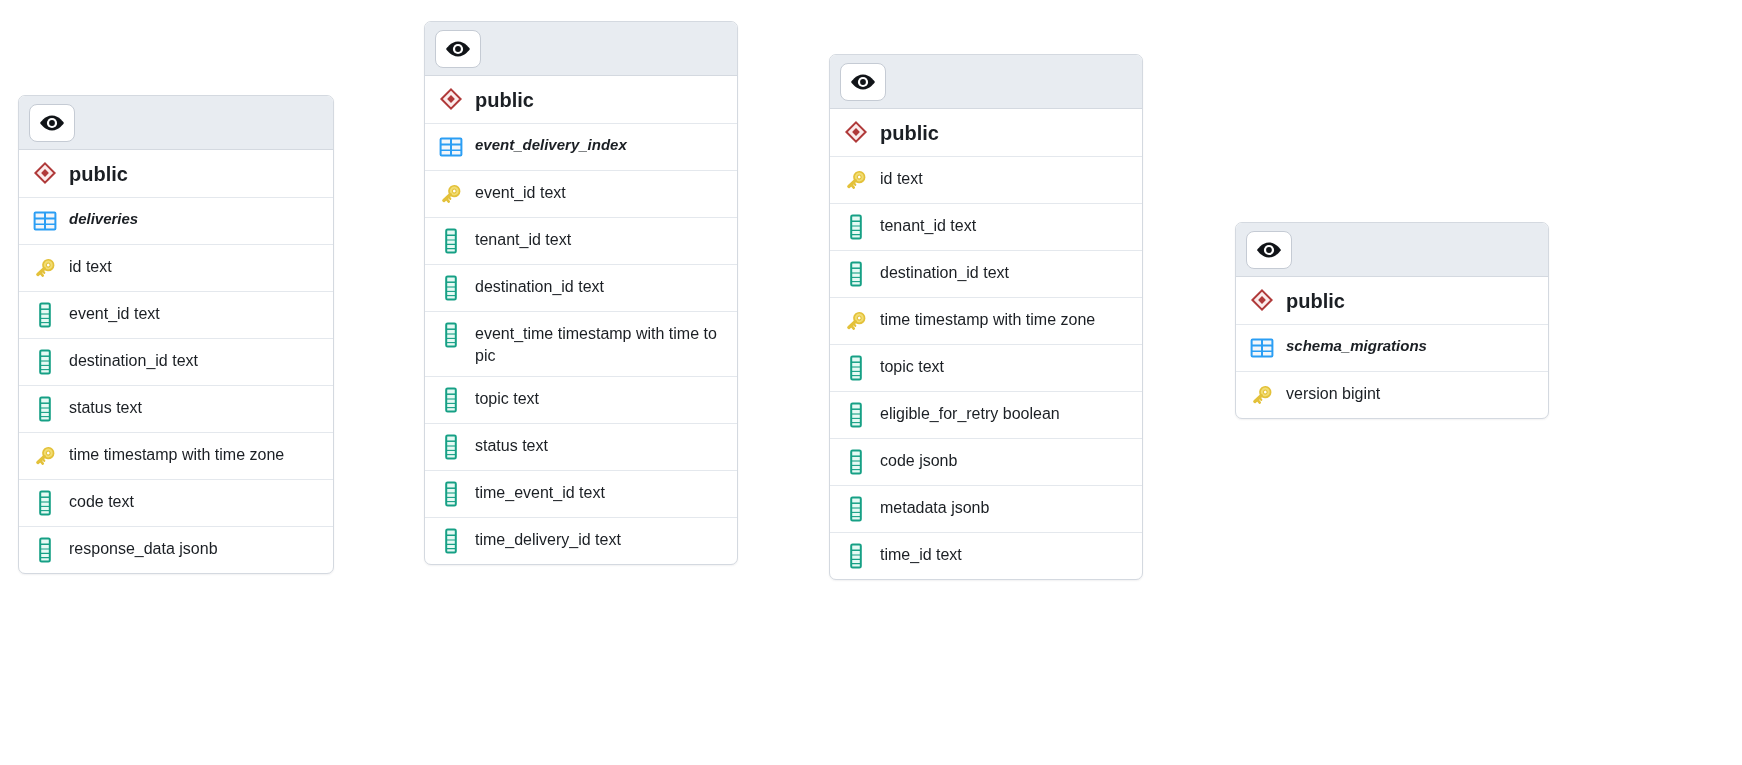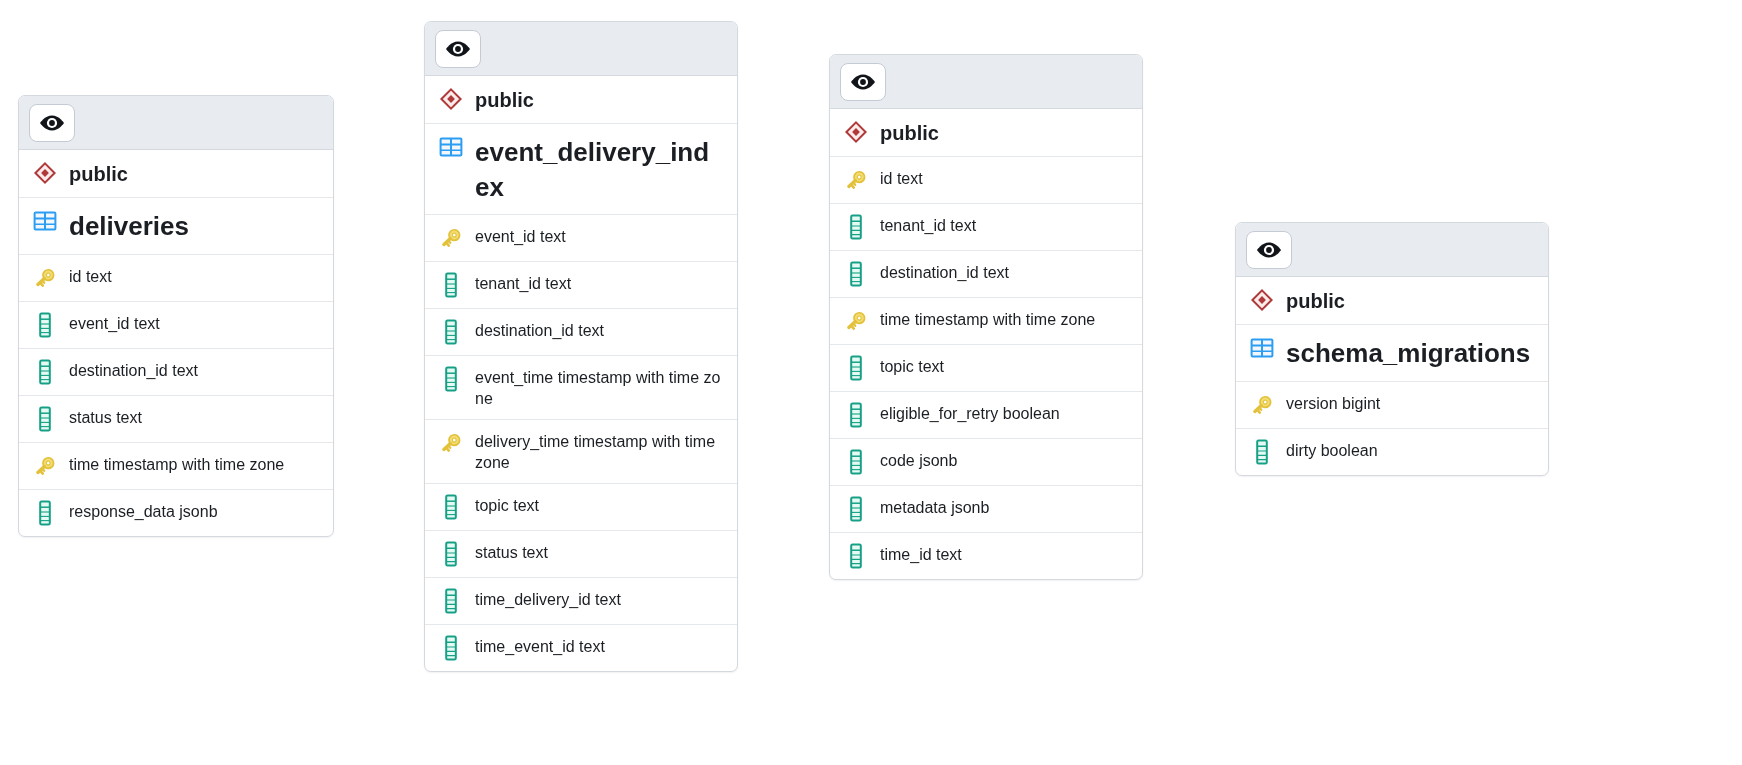--- a/index.html
+++ b/index.html
@@ -69,21 +69,21 @@
     word-break: break-all;
     overflow-wrap: anywhere;
     padding-top: 1px;
   }
   .row.schema .txt,
   .row.tablename .txt {
     font-weight: 700;
     word-break: normal;
   }
   .row.schema .txt { font-size: 20px; }
-  .row.tablename .txt { font-size: 26px; }
+  .row.tablename .txt { font-size: 15px; font-style: italic; }
 </style>
 </head>
 <body>
 
 <div id="canvas">
     <div class="table-card" style="left: 18px; top: 95px; width: 316px;">
       <div class="card-header">
         <div class="eye-btn">
           <span>
             <svg width="30" height="30" viewBox="0 0 30 30">
@@ -181,20 +181,32 @@
       <div class="row col">
         <span class="ico">
           <svg width="16" height="26" viewBox="0 0 16 26">
             <rect x="3.2" y="1.4" width="9.6" height="23.2" rx="1.4" fill="#e6faf4" stroke="#16a085" stroke-width="2"></rect>
             <line x1="3.2" y1="7.2" x2="12.8" y2="7.2" stroke="#16a085" stroke-width="1.5"></line>
             <line x1="3.2" y1="12" x2="12.8" y2="12" stroke="#16a085" stroke-width="1.1"></line>
             <line x1="3.2" y1="16.4" x2="12.8" y2="16.4" stroke="#16a085" stroke-width="1.1"></line>
             <line x1="3.2" y1="20.6" x2="12.8" y2="20.6" stroke="#16a085" stroke-width="1.1"></line>
           </svg>
         </span>
+        <span class="txt">code text</span>
+      </div>
+      <div class="row col">
+        <span class="ico">
+          <svg width="16" height="26" viewBox="0 0 16 26">
+            <rect x="3.2" y="1.4" width="9.6" height="23.2" rx="1.4" fill="#e6faf4" stroke="#16a085" stroke-width="2"></rect>
+            <line x1="3.2" y1="7.2" x2="12.8" y2="7.2" stroke="#16a085" stroke-width="1.5"></line>
+            <line x1="3.2" y1="12" x2="12.8" y2="12" stroke="#16a085" stroke-width="1.1"></line>
+            <line x1="3.2" y1="16.4" x2="12.8" y2="16.4" stroke="#16a085" stroke-width="1.1"></line>
+            <line x1="3.2" y1="20.6" x2="12.8" y2="20.6" stroke="#16a085" stroke-width="1.1"></line>
+          </svg>
+        </span>
         <span class="txt">response_data jsonb</span>
       </div>
     </div>
     <div class="table-card" style="left: 424px; top: 21px; width: 314px;">
       <div class="card-header">
         <div class="eye-btn">
           <span>
             <svg width="30" height="30" viewBox="0 0 30 30">
               <path d="M15 7.5C7.8 7.5 3 15 3 15s4.8 7.5 12 7.5S27 15 27 15 22.2 7.5 15 7.5z" fill="#111418"></path>
               <circle cx="15" cy="15" r="5.1" fill="#ffffff"></circle>
@@ -264,35 +276,21 @@
       <div class="row col">
         <span class="ico">
           <svg width="16" height="26" viewBox="0 0 16 26">
             <rect x="3.2" y="1.4" width="9.6" height="23.2" rx="1.4" fill="#e6faf4" stroke="#16a085" stroke-width="2"></rect>
             <line x1="3.2" y1="7.2" x2="12.8" y2="7.2" stroke="#16a085" stroke-width="1.5"></line>
             <line x1="3.2" y1="12" x2="12.8" y2="12" stroke="#16a085" stroke-width="1.1"></line>
             <line x1="3.2" y1="16.4" x2="12.8" y2="16.4" stroke="#16a085" stroke-width="1.1"></line>
             <line x1="3.2" y1="20.6" x2="12.8" y2="20.6" stroke="#16a085" stroke-width="1.1"></line>
           </svg>
         </span>
-        <span class="txt">event_time timestamp with time zone</span>
-      </div>
-      <div class="row col">
-        <span class="ico">
-          <svg width="26" height="26" viewBox="0 0 26 26">
-            <g transform="rotate(-42 13 13)">
-              <circle cx="17.4" cy="13" r="5.3" fill="#f2dd72" stroke="#e3c13a" stroke-width="1.7"></circle>
-              <circle cx="17.4" cy="13" r="1.9" fill="#ffffff" stroke="#e3c13a" stroke-width="1.1"></circle>
-              <path d="M12.1 13H3.4" stroke="#e3c13a" stroke-width="3.4" stroke-linecap="round"></path>
-              <path d="M6.3 13v4.1" stroke="#e3c13a" stroke-width="2.6" stroke-linecap="round"></path>
-              <path d="M9.2 13v3.1" stroke="#e3c13a" stroke-width="2.2" stroke-linecap="round"></path>
-            </g>
-          </svg>
-        </span>
-        <span class="txt">delivery_time timestamp with time zone</span>
+        <span class="txt">event_time timestamp with time topic</span>
       </div>
       <div class="row col">
         <span class="ico">
           <svg width="16" height="26" viewBox="0 0 16 26">
             <rect x="3.2" y="1.4" width="9.6" height="23.2" rx="1.4" fill="#e6faf4" stroke="#16a085" stroke-width="2"></rect>
             <line x1="3.2" y1="7.2" x2="12.8" y2="7.2" stroke="#16a085" stroke-width="1.5"></line>
             <line x1="3.2" y1="12" x2="12.8" y2="12" stroke="#16a085" stroke-width="1.1"></line>
             <line x1="3.2" y1="16.4" x2="12.8" y2="16.4" stroke="#16a085" stroke-width="1.1"></line>
             <line x1="3.2" y1="20.6" x2="12.8" y2="20.6" stroke="#16a085" stroke-width="1.1"></line>
           </svg>
@@ -314,33 +312,33 @@
       <div class="row col">
         <span class="ico">
           <svg width="16" height="26" viewBox="0 0 16 26">
             <rect x="3.2" y="1.4" width="9.6" height="23.2" rx="1.4" fill="#e6faf4" stroke="#16a085" stroke-width="2"></rect>
             <line x1="3.2" y1="7.2" x2="12.8" y2="7.2" stroke="#16a085" stroke-width="1.5"></line>
             <line x1="3.2" y1="12" x2="12.8" y2="12" stroke="#16a085" stroke-width="1.1"></line>
             <line x1="3.2" y1="16.4" x2="12.8" y2="16.4" stroke="#16a085" stroke-width="1.1"></line>
             <line x1="3.2" y1="20.6" x2="12.8" y2="20.6" stroke="#16a085" stroke-width="1.1"></line>
           </svg>
         </span>
+        <span class="txt">time_event_id text</span>
+      </div>
+      <div class="row col">
+        <span class="ico">
+          <svg width="16" height="26" viewBox="0 0 16 26">
+            <rect x="3.2" y="1.4" width="9.6" height="23.2" rx="1.4" fill="#e6faf4" stroke="#16a085" stroke-width="2"></rect>
+            <line x1="3.2" y1="7.2" x2="12.8" y2="7.2" stroke="#16a085" stroke-width="1.5"></line>
+            <line x1="3.2" y1="12" x2="12.8" y2="12" stroke="#16a085" stroke-width="1.1"></line>
+            <line x1="3.2" y1="16.4" x2="12.8" y2="16.4" stroke="#16a085" stroke-width="1.1"></line>
+            <line x1="3.2" y1="20.6" x2="12.8" y2="20.6" stroke="#16a085" stroke-width="1.1"></line>
+          </svg>
+        </span>
         <span class="txt">time_delivery_id text</span>
-      </div>
-      <div class="row col">
-        <span class="ico">
-          <svg width="16" height="26" viewBox="0 0 16 26">
-            <rect x="3.2" y="1.4" width="9.6" height="23.2" rx="1.4" fill="#e6faf4" stroke="#16a085" stroke-width="2"></rect>
-            <line x1="3.2" y1="7.2" x2="12.8" y2="7.2" stroke="#16a085" stroke-width="1.5"></line>
-            <line x1="3.2" y1="12" x2="12.8" y2="12" stroke="#16a085" stroke-width="1.1"></line>
-            <line x1="3.2" y1="16.4" x2="12.8" y2="16.4" stroke="#16a085" stroke-width="1.1"></line>
-            <line x1="3.2" y1="20.6" x2="12.8" y2="20.6" stroke="#16a085" stroke-width="1.1"></line>
-          </svg>
-        </span>
-        <span class="txt">time_event_id text</span>
       </div>
     </div>
     <div class="table-card" style="left: 829px; top: 54px; width: 314px;">
       <div class="card-header">
         <div class="eye-btn">
           <span>
             <svg width="30" height="30" viewBox="0 0 30 30">
               <path d="M15 7.5C7.8 7.5 3 15 3 15s4.8 7.5 12 7.5S27 15 27 15 22.2 7.5 15 7.5z" fill="#111418"></path>
               <circle cx="15" cy="15" r="5.1" fill="#ffffff"></circle>
               <circle cx="15" cy="15" r="2.9" fill="#111418"></circle>
@@ -509,26 +507,14 @@
               <circle cx="17.4" cy="13" r="5.3" fill="#f2dd72" stroke="#e3c13a" stroke-width="1.7"></circle>
               <circle cx="17.4" cy="13" r="1.9" fill="#ffffff" stroke="#e3c13a" stroke-width="1.1"></circle>
               <path d="M12.1 13H3.4" stroke="#e3c13a" stroke-width="3.4" stroke-linecap="round"></path>
               <path d="M6.3 13v4.1" stroke="#e3c13a" stroke-width="2.6" stroke-linecap="round"></path>
               <path d="M9.2 13v3.1" stroke="#e3c13a" stroke-width="2.2" stroke-linecap="round"></path>
             </g>
           </svg>
         </span>
         <span class="txt">version bigint</span>
       </div>
-      <div class="row col">
-        <span class="ico">
-          <svg width="16" height="26" viewBox="0 0 16 26">
-            <rect x="3.2" y="1.4" width="9.6" height="23.2" rx="1.4" fill="#e6faf4" stroke="#16a085" stroke-width="2"></rect>
-            <line x1="3.2" y1="7.2" x2="12.8" y2="7.2" stroke="#16a085" stroke-width="1.5"></line>
-            <line x1="3.2" y1="12" x2="12.8" y2="12" stroke="#16a085" stroke-width="1.1"></line>
-            <line x1="3.2" y1="16.4" x2="12.8" y2="16.4" stroke="#16a085" stroke-width="1.1"></line>
-            <line x1="3.2" y1="20.6" x2="12.8" y2="20.6" stroke="#16a085" stroke-width="1.1"></line>
-          </svg>
-        </span>
-        <span class="txt">dirty boolean</span>
-      </div>
     </div>
   </div>
 
 </body></html>

